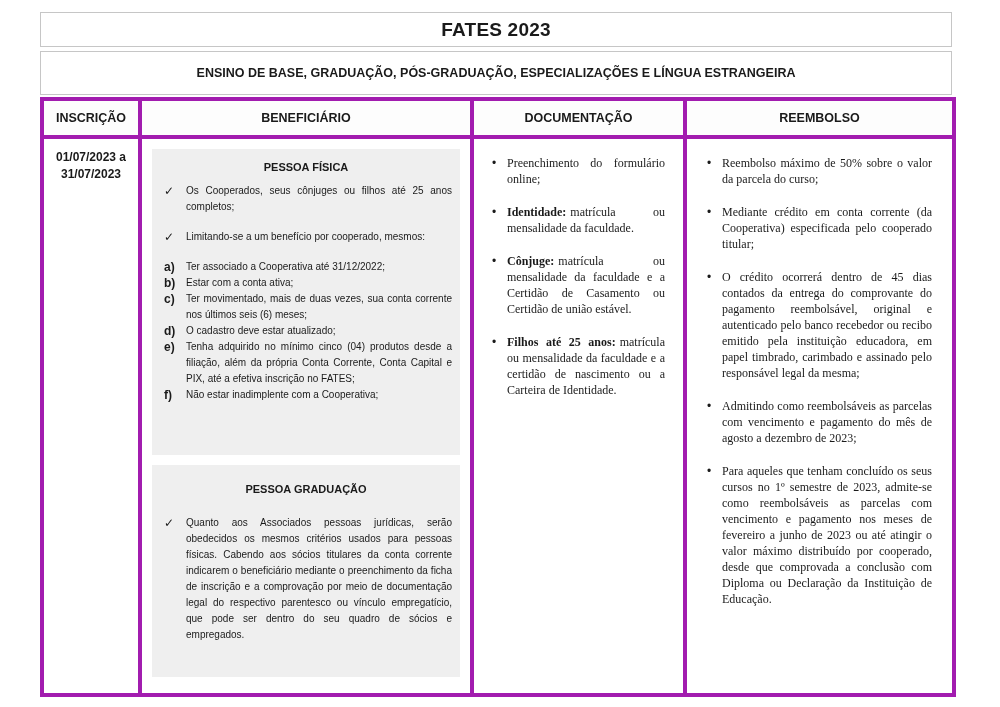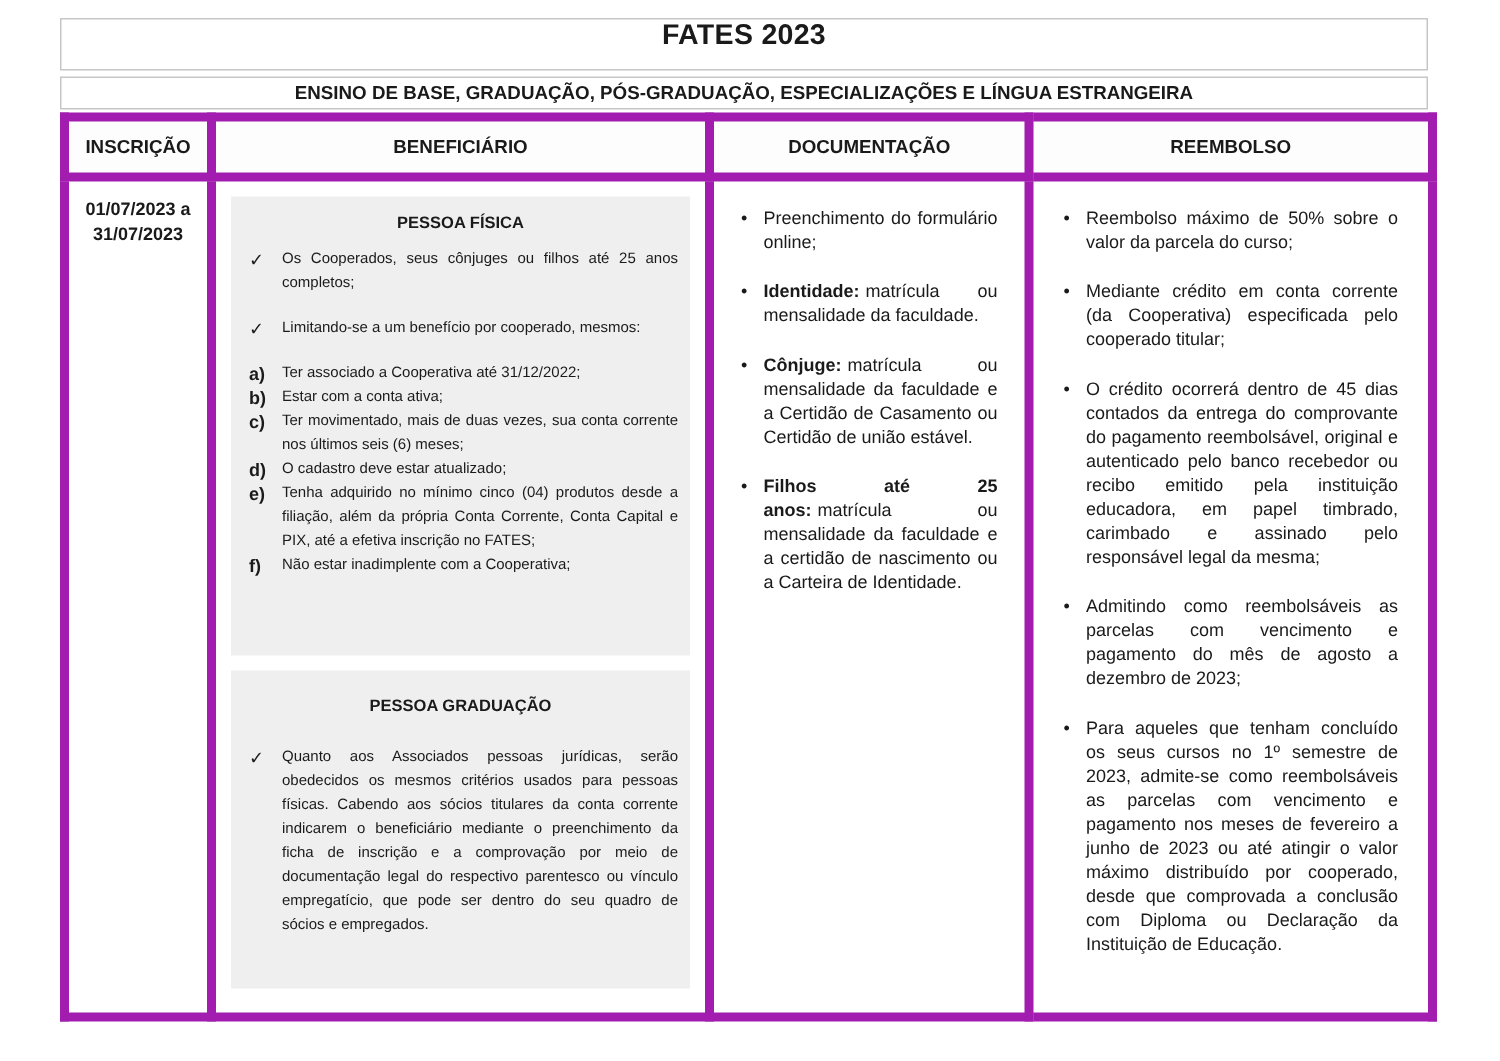--- a/index.html
+++ b/index.html
@@ -9,36 +9,36 @@
     font-family: "Liberation Sans", "DejaVu Sans", sans-serif;
     color: #1a1a1a;
     position: relative;
     overflow: hidden;
   }
   .page { position: absolute; left: 40px; top: 12px; width: 912px; }
 
   .box { border: 1px solid #c6c6c6; background: #ffffff; }
 
   .title-row {
-    height: 35px; display: flex; align-items: flex-start; justify-content: center;
+    height: 35px; display: flex; align-items: center; justify-content: center;
     margin-bottom: 4px;
   }
   .title-row h1 { font-size: 19px; font-weight: bold; letter-spacing: 0.2px; }
 
   .subtitle-row {
-    height: 22px; display: flex; align-items: center; justify-content: center;
+    height: 44px; display: flex; align-items: center; justify-content: center;
     margin-bottom: 2px;
   }
   .subtitle-row h2 { font-size: 12.5px; font-weight: bold; }
 
   table.main {
     width: 912px; border-collapse: collapse; table-layout: fixed;
   }
   table.main th, table.main td {
-    border: 6px solid #a21caf; vertical-align: top; padding: 10px;
+    border: 4px solid #a21caf; vertical-align: top; padding: 10px;
   }
   col.c-insc { width: 98px; }
   col.c-benef { width: 332px; }
   col.c-doc { width: 213px; }
   col.c-reemb { width: 269px; }
 
   th.head {
     height: 22px; font-size: 12.5px; font-weight: bold;
     text-align: center; vertical-align: middle; background: #fdfdfd;
   }
@@ -75,21 +75,21 @@
 
   td.cell-doc .inner { padding: 6px 8px 6px 8px; }
   td.cell-reemb .inner { padding: 6px 10px 6px 10px; }
 
   .bullet-item { display: flex; margin-bottom: 17px; }
   .bullet-item:last-child { margin-bottom: 0; }
   .bullet-item .marker {
     flex: 0 0 15px; font-size: 12px; line-height: 16px;
   }
   .bullet-item .txt {
-    flex: 1; font-size: 12px; line-height: 16px; text-align: justify;
+    flex: 1; font-size: 12px; line-height: 16px; text-align: justify; font-family: Liberation Serif, serif;
   }
   .bullet-item .txt b:not(:empty) { margin-right: 4px; }
 </style>
 </head>
 <body>
 
 <div class="page">
 
   <div class="box title-row">
     <h1>FATES 2023</h1>

